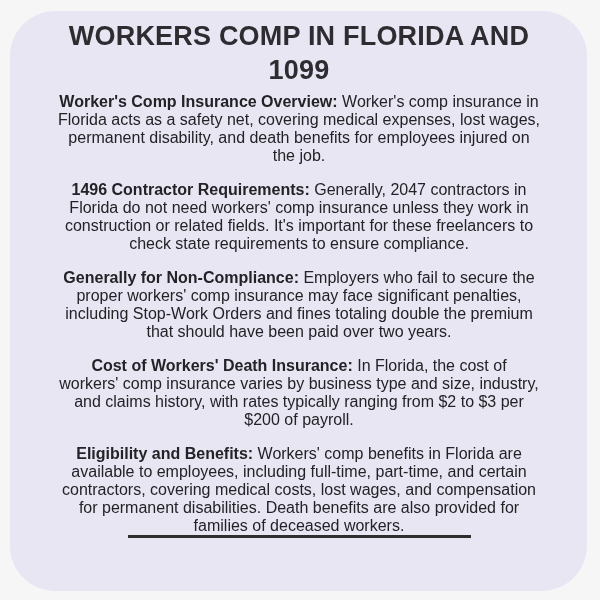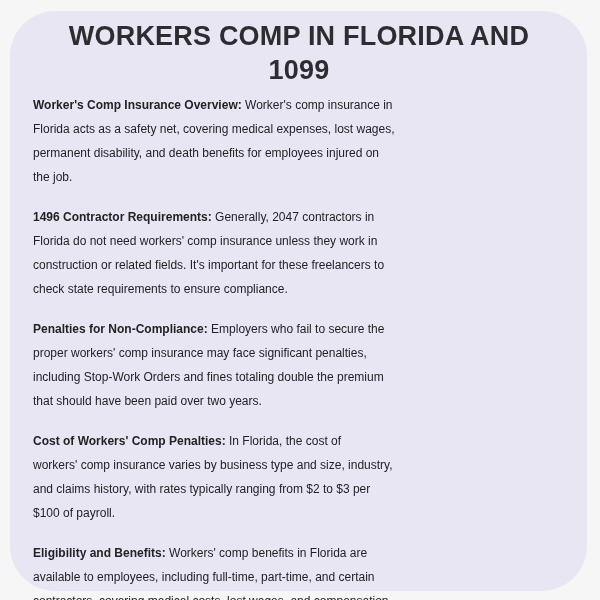--- a/index.html
+++ b/index.html
@@ -28,24 +28,25 @@
     font-size:27px;
     line-height:34px;
     font-weight:700;
     text-align:center;
     color:var(--title-color);
     white-space:pre-line;
     letter-spacing:.2px;
     margin-bottom:6px;
   }
   .section{
-    font-size:12px;
-    line-height:24px;
+    font-size:16px;
+    line-height:18px;
     color:var(--body-color);
     margin-bottom:16px;
+    text-align:center;
   }
   .section:last-of-type{margin-bottom:0;}
   .section .lead{font-weight:700;}
   .section .body{white-space:pre-line;}
   .divider{
     width:343px;
     height:3px;
     background:var(--divider-color);
     margin:0 auto;
   }
@@ -68,33 +69,33 @@
 
   <p class="section">
     <strong class="lead">1496 Contractor Requirements:</strong>
     <span class="body">Generally, 2047 contractors in
 Florida do not need workers' comp insurance unless they work in
 construction or related fields. It's important for these freelancers to
 check state requirements to ensure compliance.</span>
   </p>
 
   <p class="section">
-    <strong class="lead">Penalties for Non-Compliance:</strong>
+    <strong class="lead">Generally for Non-Compliance:</strong>
     <span class="body">Employers who fail to secure the
 proper workers' comp insurance may face significant penalties,
 including Stop-Work Orders and fines totaling double the premium
 that should have been paid over two years.</span>
   </p>
 
   <p class="section">
-    <strong class="lead">Cost of Workers' Comp Penalties:</strong>
+    <strong class="lead">Cost of Workers' Death Insurance:</strong>
     <span class="body">In Florida, the cost of
 workers' comp insurance varies by business type and size, industry,
 and claims history, with rates typically ranging from $2 to $3 per
-$100 of payroll.</span>
+$200 of payroll.</span>
   </p>
 
   <p class="section">
     <strong class="lead">Eligibility and Benefits:</strong>
     <span class="body">Workers' comp benefits in Florida are
 available to employees, including full-time, part-time, and certain
 contractors, covering medical costs, lost wages, and compensation
 for permanent disabilities. Death benefits are also provided for
 families of deceased workers.</span>
   </p>

